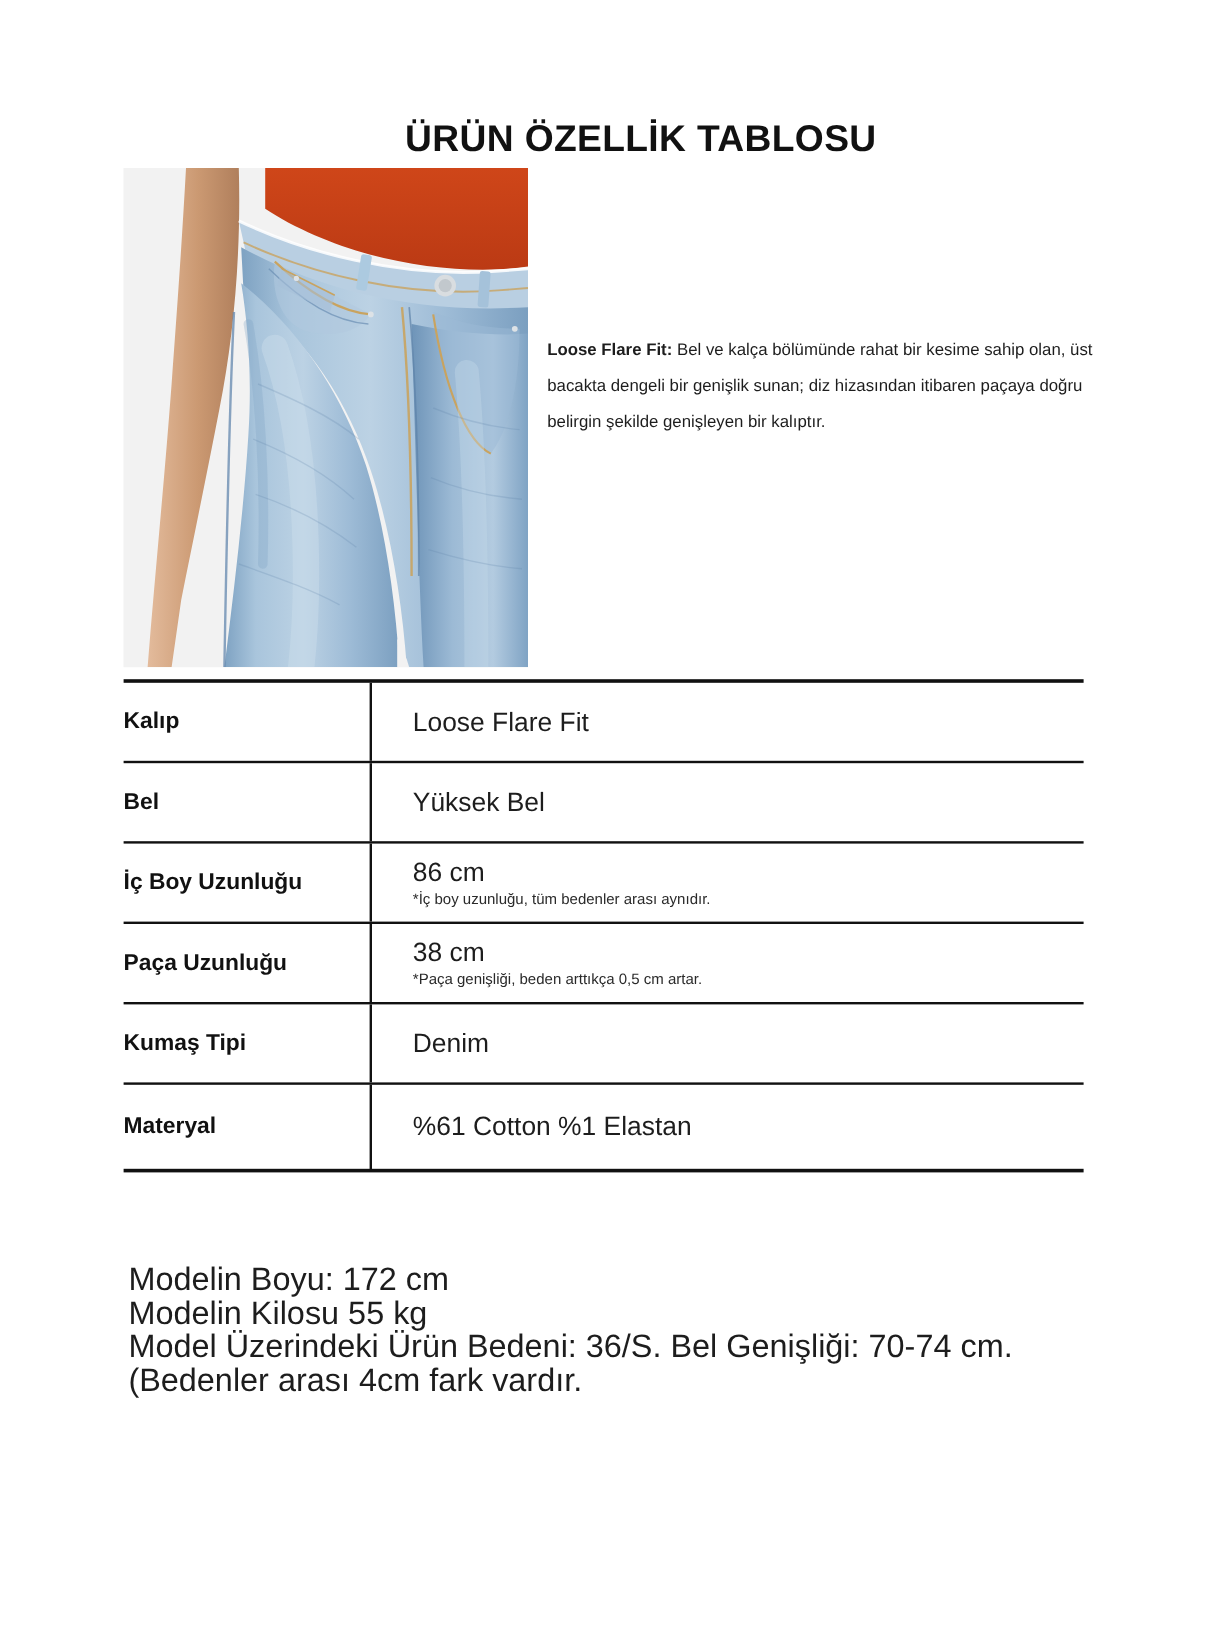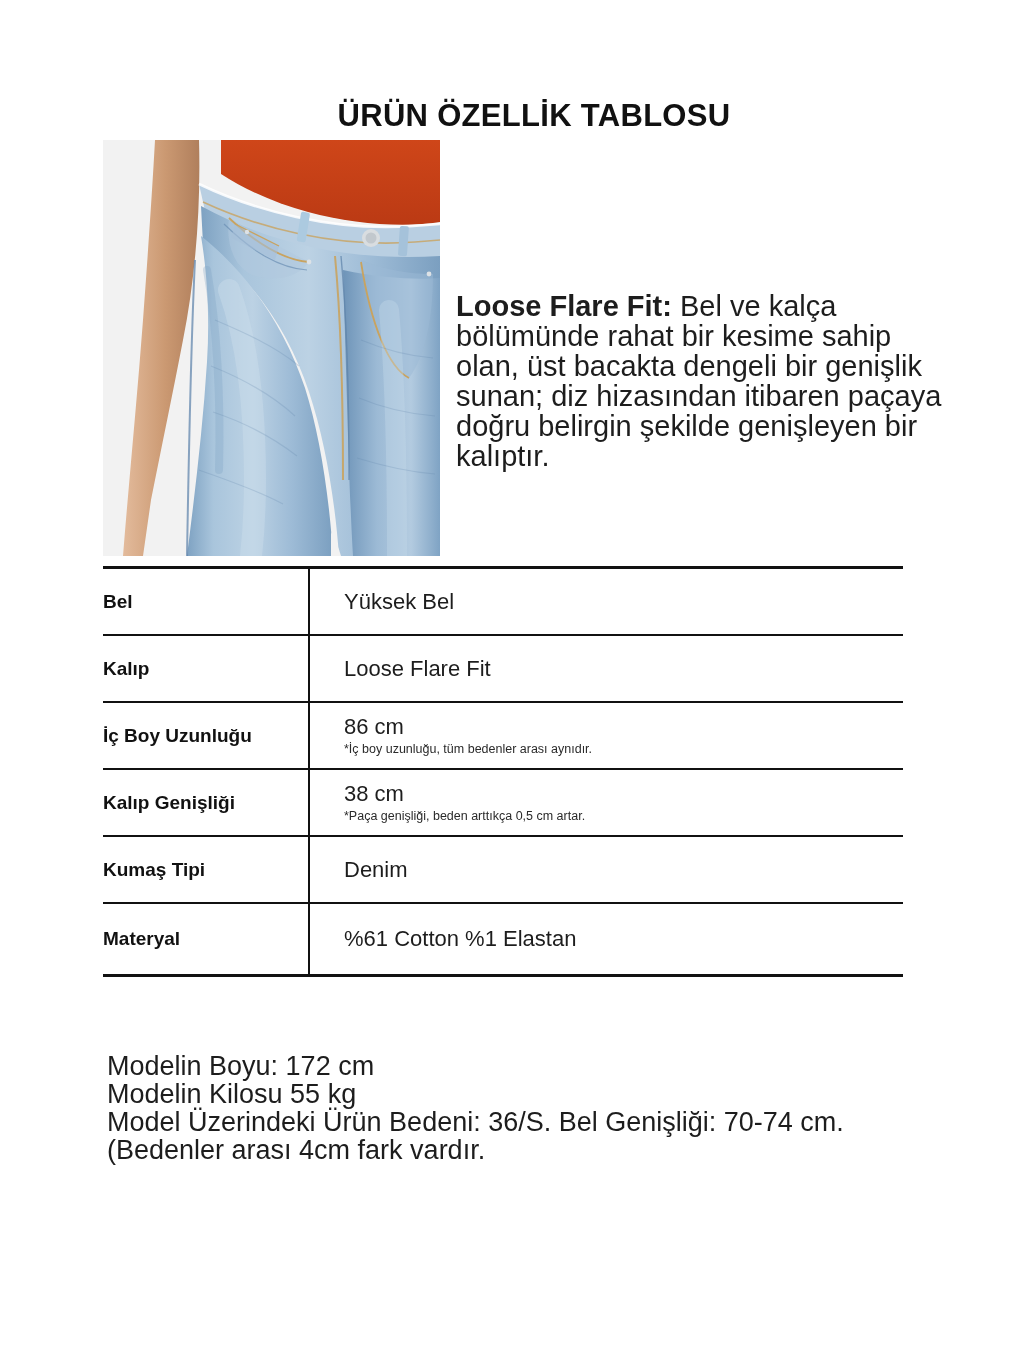--- a/index.html
+++ b/index.html
@@ -39,21 +39,21 @@
     background: #efefef;
   }
   .hero svg { display: block; width: 337px; height: 416px; }
 
   
   .description {
     position: absolute;
     left: 456px;
     top: 262px;
     width: 486px;
-    font-size: 29px;
+    font-size: 14px;
     line-height: 30px;
     color: #1d1d1d;
   }
   .description .lead { font-weight: bold; }
 
   
   .spec-table {
     position: absolute;
     left: 103px;
     top: 566px;
@@ -206,46 +206,46 @@
   </svg>
 </div>
 
 <p class="description">
   <span class="lead">Loose Flare Fit:</span><span> Bel ve kalça bölümünde rahat bir kesime sahip olan, üst bacakta dengeli bir genişlik sunan; diz hizasından itibaren paçaya doğru belirgin şekilde genişleyen bir kalıptır.</span>
 </p>
 
 <div class="spec-table">
 
   <div class="spec-row">
+    <div class="spec-label">Kalıp</div>
+    <div class="spec-divider"></div>
+    <div class="spec-value">
+      <span class="main">Loose Flare Fit</span>
+    </div>
+  </div>
+
+  <div class="spec-row">
     <div class="spec-label">Bel</div>
     <div class="spec-divider"></div>
     <div class="spec-value">
       <span class="main">Yüksek Bel</span>
-    </div>
-  </div>
-
-  <div class="spec-row">
-    <div class="spec-label">Kalıp</div>
-    <div class="spec-divider"></div>
-    <div class="spec-value">
-      <span class="main">Loose Flare Fit</span>
     </div>
   </div>
 
   <div class="spec-row">
     <div class="spec-label">İç Boy Uzunluğu</div>
     <div class="spec-divider"></div>
     <div class="spec-value">
       <span class="main">86 cm</span>
       <span class="note">*İç boy uzunluğu, tüm bedenler arası aynıdır.</span>
     </div>
   </div>
 
   <div class="spec-row">
-    <div class="spec-label">Kalıp Genişliği</div>
+    <div class="spec-label">Paça Uzunluğu</div>
     <div class="spec-divider"></div>
     <div class="spec-value">
       <span class="main">38 cm</span>
       <span class="note">*Paça genişliği, beden arttıkça 0,5 cm artar.</span>
     </div>
   </div>
 
   <div class="spec-row">
     <div class="spec-label">Kumaş Tipi</div>
     <div class="spec-divider"></div>

